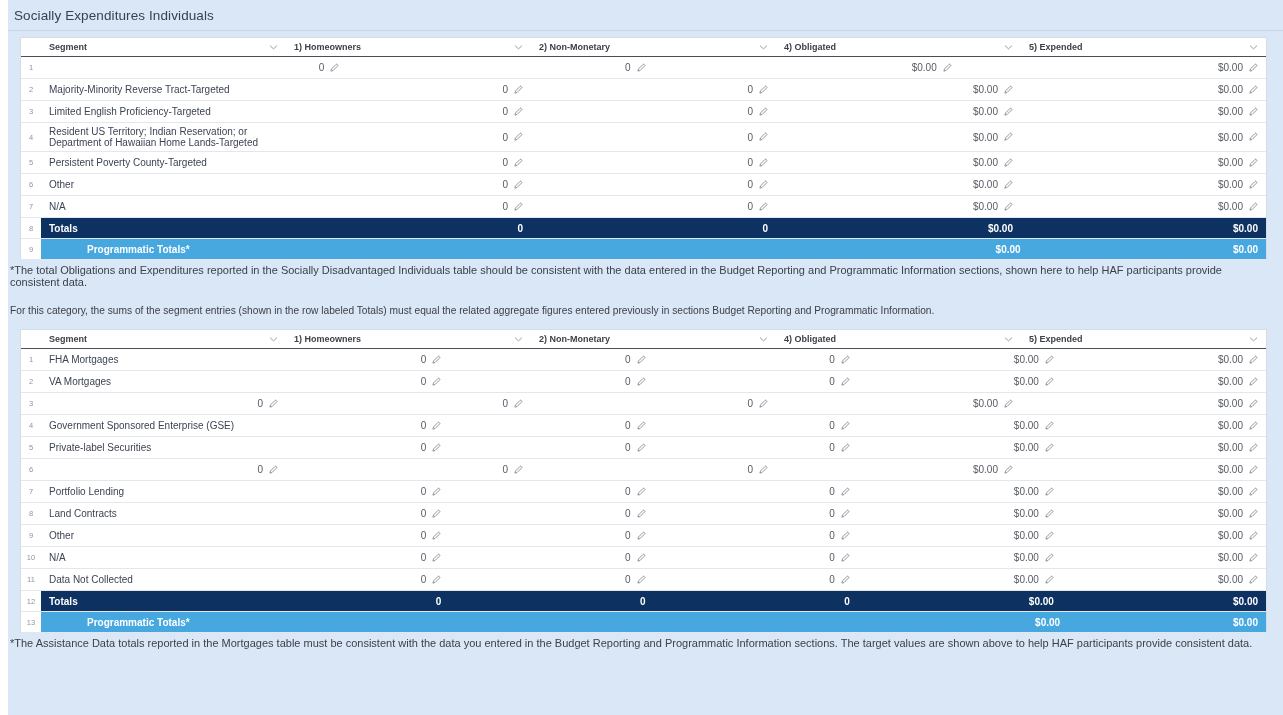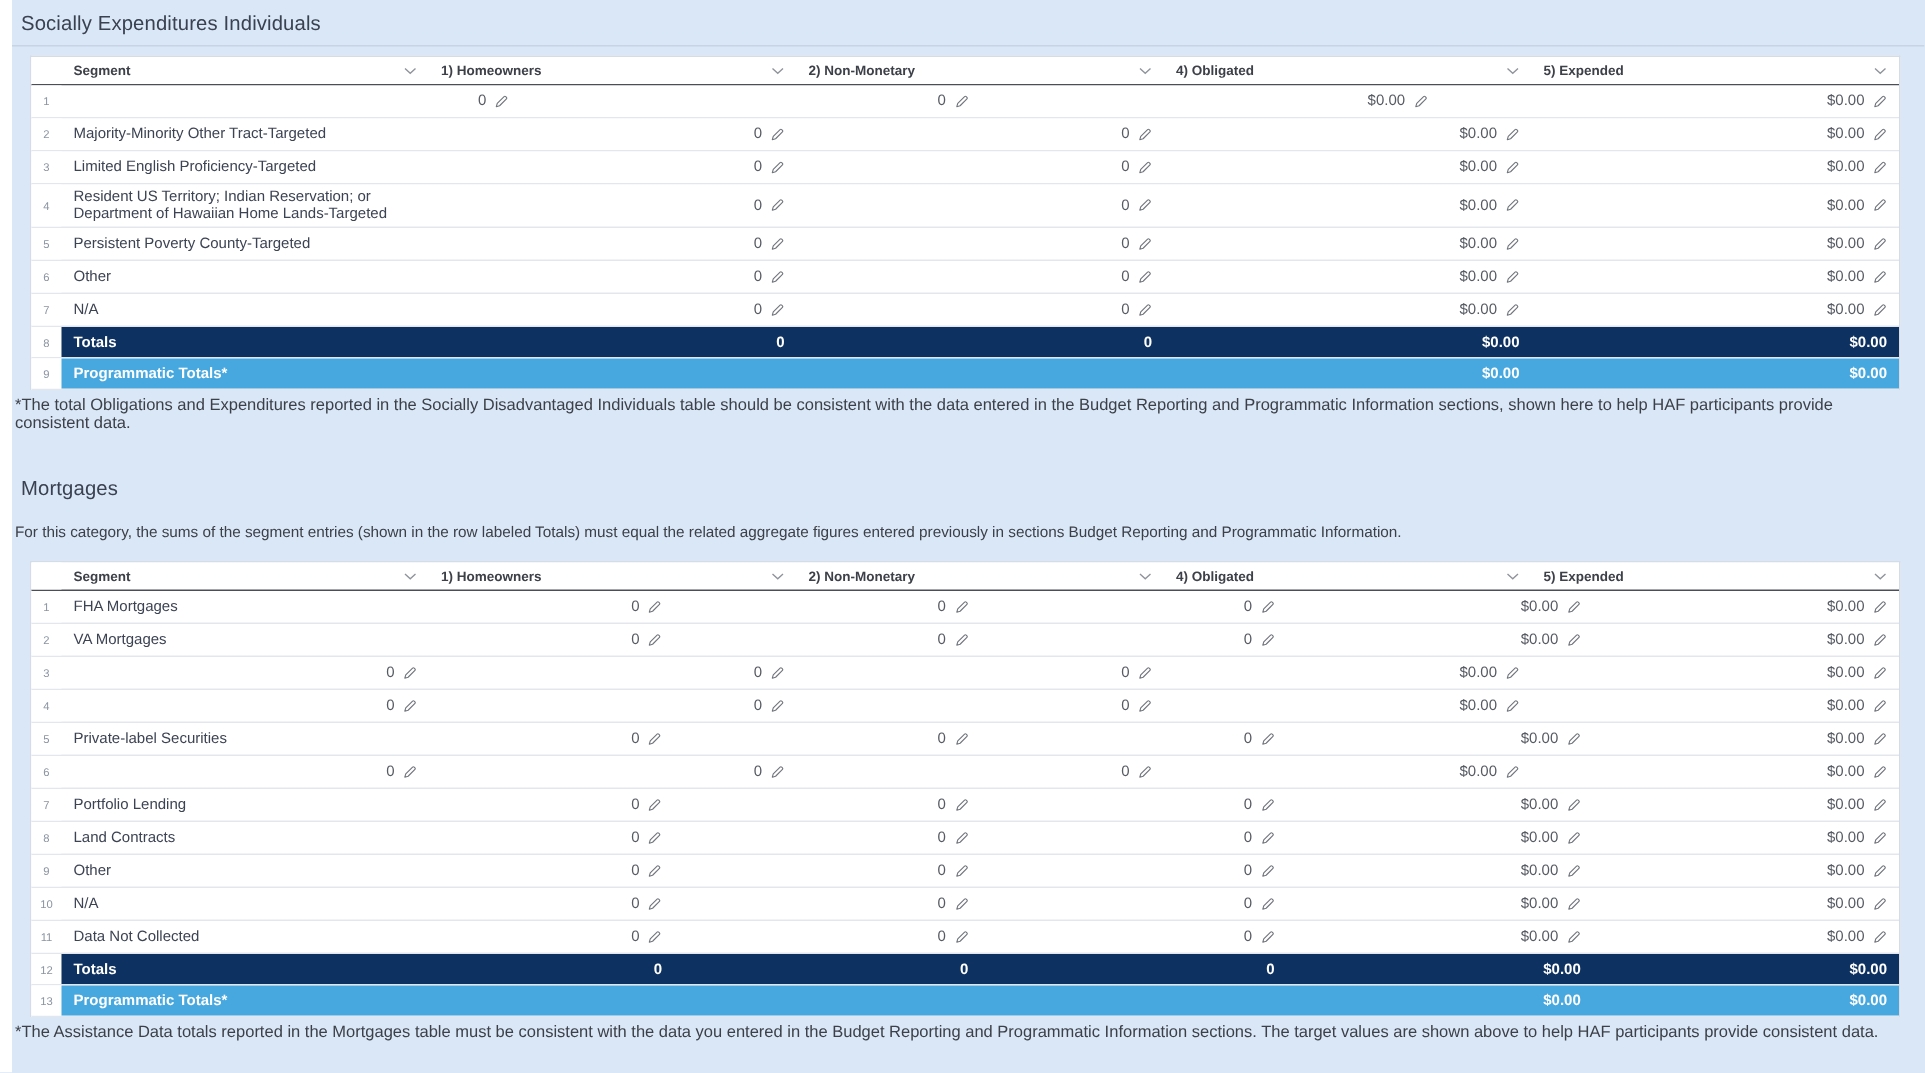--- a/index.html
+++ b/index.html
@@ -67,21 +67,21 @@
   .chev { display:inline-flex; line-height:0; cursor:pointer; }
 
   .thead { min-height:19px; border-bottom:1px solid #4b4e57; }
   .thead .cell {
     font-size:9px; font-weight:bold; color:#3d4048;
     justify-content:space-between; padding-top:2px; padding-bottom:2px;
   }
   .r-data { min-height:22px; }
   .r-totals, .r-programmatic { min-height:21px; }
   .r-totals .rowmain { background:var(--totals-bg, #0d3160); }
-  .r-programmatic .rowmain { background:var(--prog-bg, #47a8e0); }
+  .r-programmatic .rowmain { background:var(--prog-bg, #47a8e0);padding-left:38px; }
   .r-totals .cell, .r-programmatic .cell { color:#ffffff; font-weight:bold; }
 
   .footnote {
     margin:4px 16px 0 10px;
     font-size:11px;
     color:#3d4048;
   }
   .sec-2-title { margin-top:30px; }
 </style>
 </head>
@@ -174,21 +174,21 @@
                   <path d="M3 13 L4 9.5 L11.3 2.2 a1.2 1.2 0 0 1 1.7 0 l0.8 0.8 a1.2 1.2 0 0 1 0 1.7 L6.5 12 L3 13 Z" fill="none" stroke="#70747c" stroke-width="1.2" stroke-linejoin="round"></path>
                 </svg>
               </span>
             </div>
           </div>
         </div>
         <div class="trow r-data">
           <div class="gutter">2</div>
           <div class="rowmain">
             <div class="cell seg">
-              <span>Majority-Minority Other Tract-Targeted</span>
+              <span>Majority-Minority Reverse Tract-Targeted</span>
             </div>
             <div class="cell num">
               <span class="val">0</span>
               <span class="pencil">
                 <svg width="10" height="10" viewBox="0 0 16 16">
                   <path d="M3 13 L4 9.5 L11.3 2.2 a1.2 1.2 0 0 1 1.7 0 l0.8 0.8 a1.2 1.2 0 0 1 0 1.7 L6.5 12 L3 13 Z" fill="none" stroke="#70747c" stroke-width="1.2" stroke-linejoin="round"></path>
                 </svg>
               </span>
             </div>
             <div class="cell num">
@@ -451,21 +451,20 @@
             <div class="cell num">
               <span class="val">$0.00</span>
             </div>
           </div>
         </div>
       </div>
     <div class="footnote">*The total Obligations and Expenditures reported in the Socially Disadvantaged Individuals table should be consistent with the data entered in the Budget Reporting and Programmatic Information sections, shown here to help HAF participants provide consistent data.</div>
   </section>
 
   <section>
-    <div class="section-title sec-2-title">Mortgages</div>
     <div class="section-desc">For this category, the sums of the segment entries (shown in the row labeled Totals) must equal the related aggregate figures entered previously in sections Budget Reporting and Programmatic Information.</div>
     <div class="grid grid-2">
         <div class="trow thead">
           <div class="gutter"></div>
           <div class="rowmain">
             <div class="cell seg">
               <span>Segment</span>
               <span class="chev">
                 <svg width="9" height="5" viewBox="0 0 10 6">
                   <path d="M0.8 0.8 L5 4.6 L9.2 0.8" fill="none" stroke="#8f949c" stroke-width="1.1"></path>
@@ -643,20 +642,23 @@
                 <svg width="10" height="10" viewBox="0 0 16 16">
                   <path d="M3 13 L4 9.5 L11.3 2.2 a1.2 1.2 0 0 1 1.7 0 l0.8 0.8 a1.2 1.2 0 0 1 0 1.7 L6.5 12 L3 13 Z" fill="none" stroke="#70747c" stroke-width="1.2" stroke-linejoin="round"></path>
                 </svg>
               </span>
             </div>
           </div>
         </div>
         <div class="trow r-data">
           <div class="gutter">4</div>
           <div class="rowmain">
+            <div class="cell seg">
+              <span>Government Sponsored Enterprise (GSE)</span>
+            </div>
             <div class="cell num">
               <span class="val">0</span>
               <span class="pencil">
                 <svg width="10" height="10" viewBox="0 0 16 16">
                   <path d="M3 13 L4 9.5 L11.3 2.2 a1.2 1.2 0 0 1 1.7 0 l0.8 0.8 a1.2 1.2 0 0 1 0 1.7 L6.5 12 L3 13 Z" fill="none" stroke="#70747c" stroke-width="1.2" stroke-linejoin="round"></path>
                 </svg>
               </span>
             </div>
             <div class="cell num">
               <span class="val">0</span>

